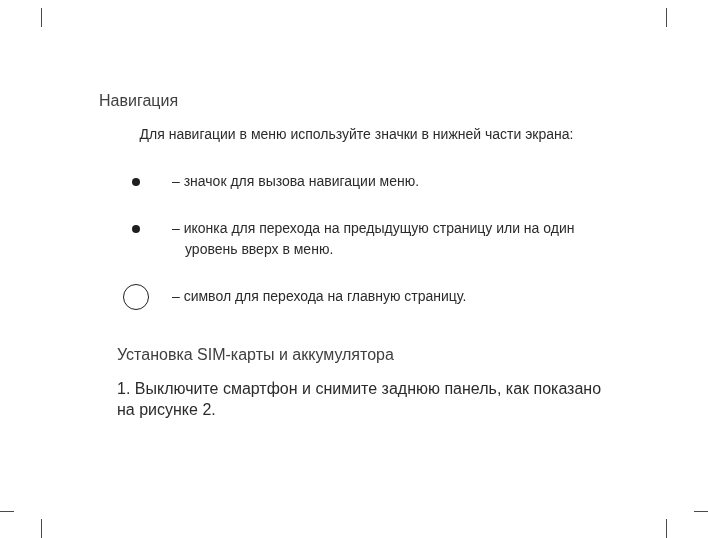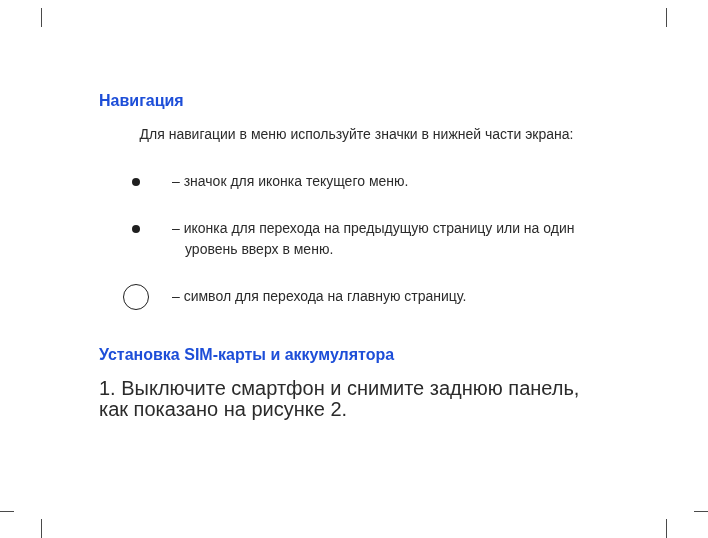--- a/index.html
+++ b/index.html
@@ -20,22 +20,22 @@
 
   .content {
     position: absolute;
     left: 99px;
     top: 92px;
     width: 515px;
   }
 
   h1.sec {
     font-size: 16px;
-    font-weight: bold;
-    color: #1d4ed8;
+    font-weight: normal;
+    color: #404040;
     margin: 0 0 14px 0;
     line-height: 18px;
   }
 
   p.intro {
     font-size: 14px;
     line-height: 21px;
     margin: 0 0 26px 0;
     text-align: center;
   }
@@ -71,24 +71,24 @@
   }
 
   .item-text {
     font-size: 14px;
     line-height: 21px;
     max-width: 408px;
     padding-left: 13px;
     text-indent: -13px;
   }
 
-  .section2 { margin-top: 36px; }
+  .section2 { margin-top: 36px; margin-left: 18px; }
 
   p.body-text {
-    font-size: 20px;
+    font-size: 16px;
     line-height: 21px;
     margin: 0;
     max-width: 498px;
   }
 </style>
 </head>
 <body>
 
 <div class="crop v" style="left:41px; top:8px;"></div>
 <div class="crop v" style="left:666px; top:8px;"></div>
@@ -100,21 +100,21 @@
 <div class="content">
 
   <h1 class="sec">Навигация</h1>
 
   <p class="intro">Для навигации в меню используйте значки в нижней части экрана:</p>
 
   <div class="nav-item">
     <div class="icon-col">
       <span class="dot"></span>
     </div>
-    <div class="item-text">– значок для иконка текущего меню.</div>
+    <div class="item-text">– значок для вызова навигации меню.</div>
   </div>
 
   <div class="nav-item">
     <div class="icon-col">
       <span class="dot"></span>
     </div>
     <div class="item-text">– иконка для перехода на предыдущую страницу или на один уровень вверх в меню.</div>
   </div>
 
   <div class="nav-item">

